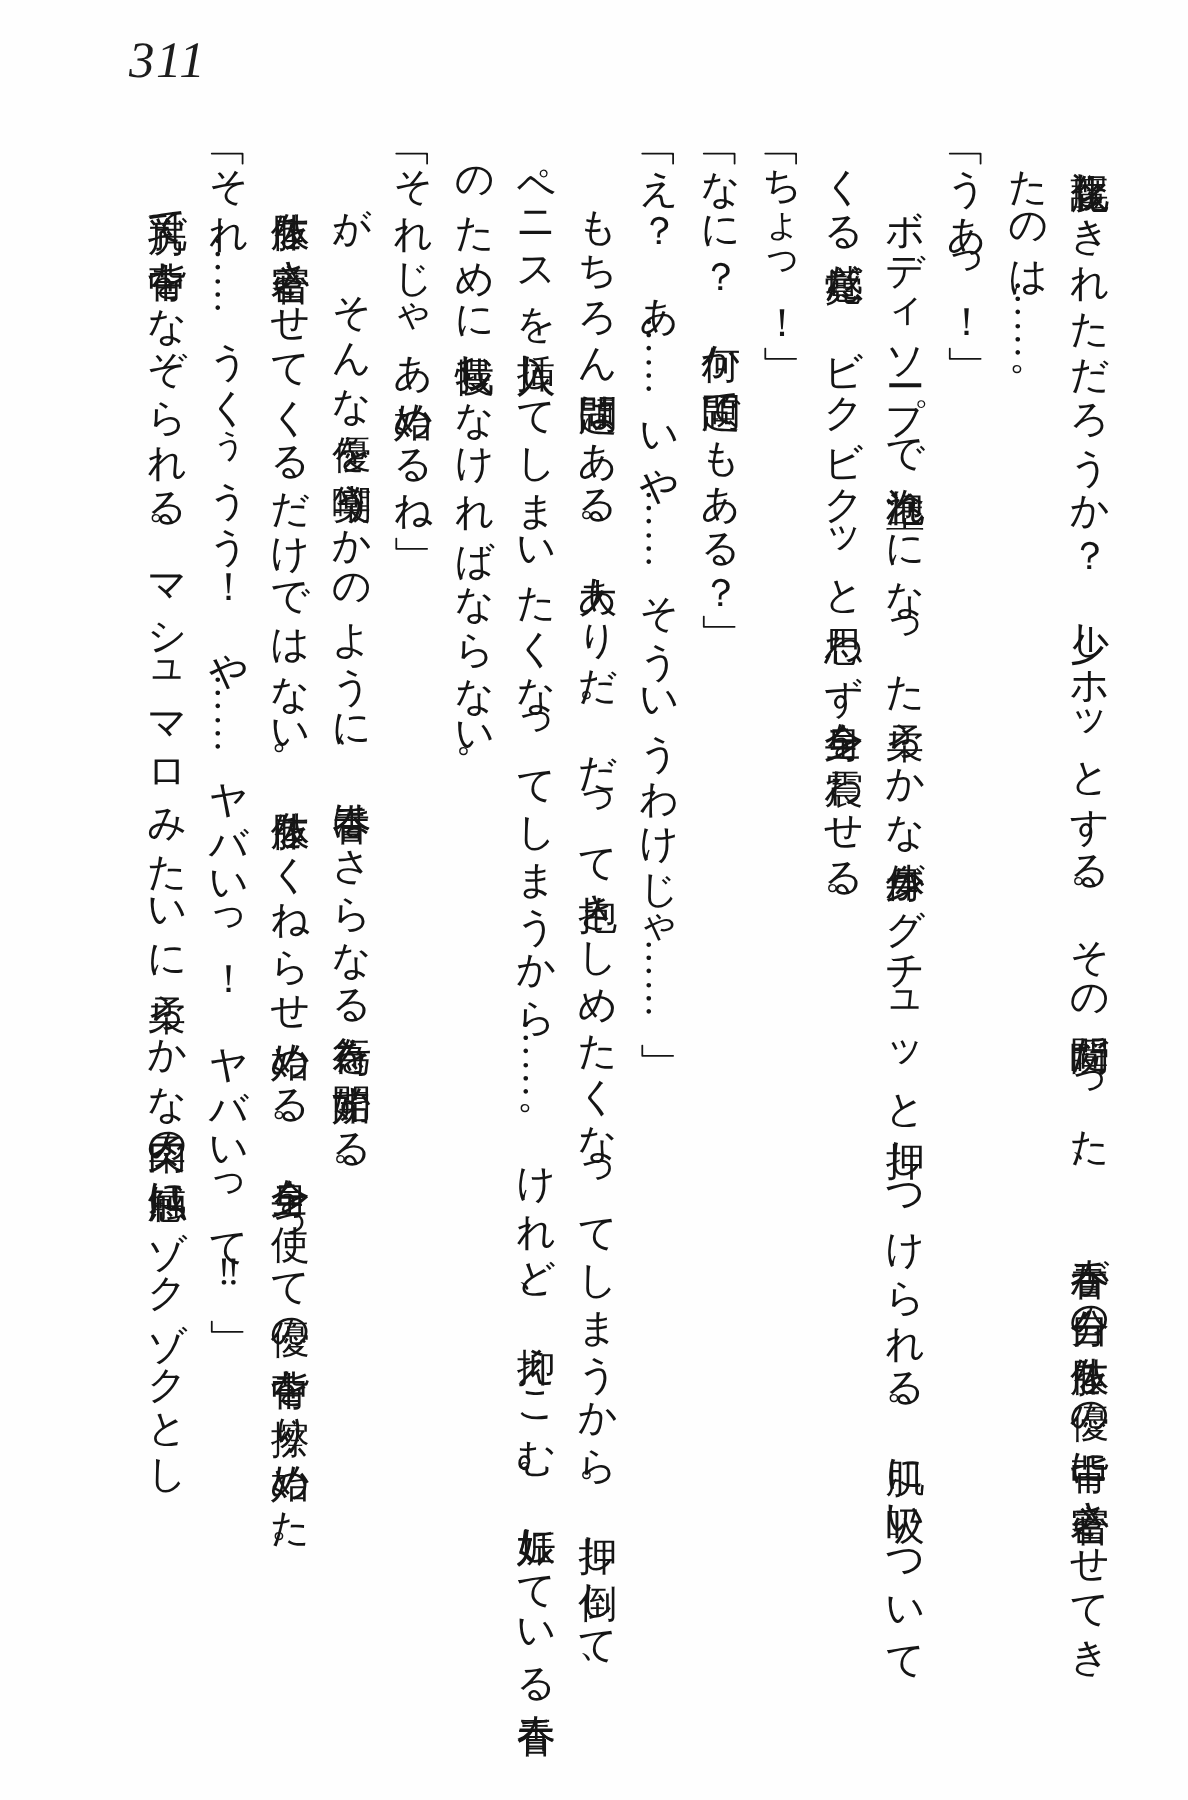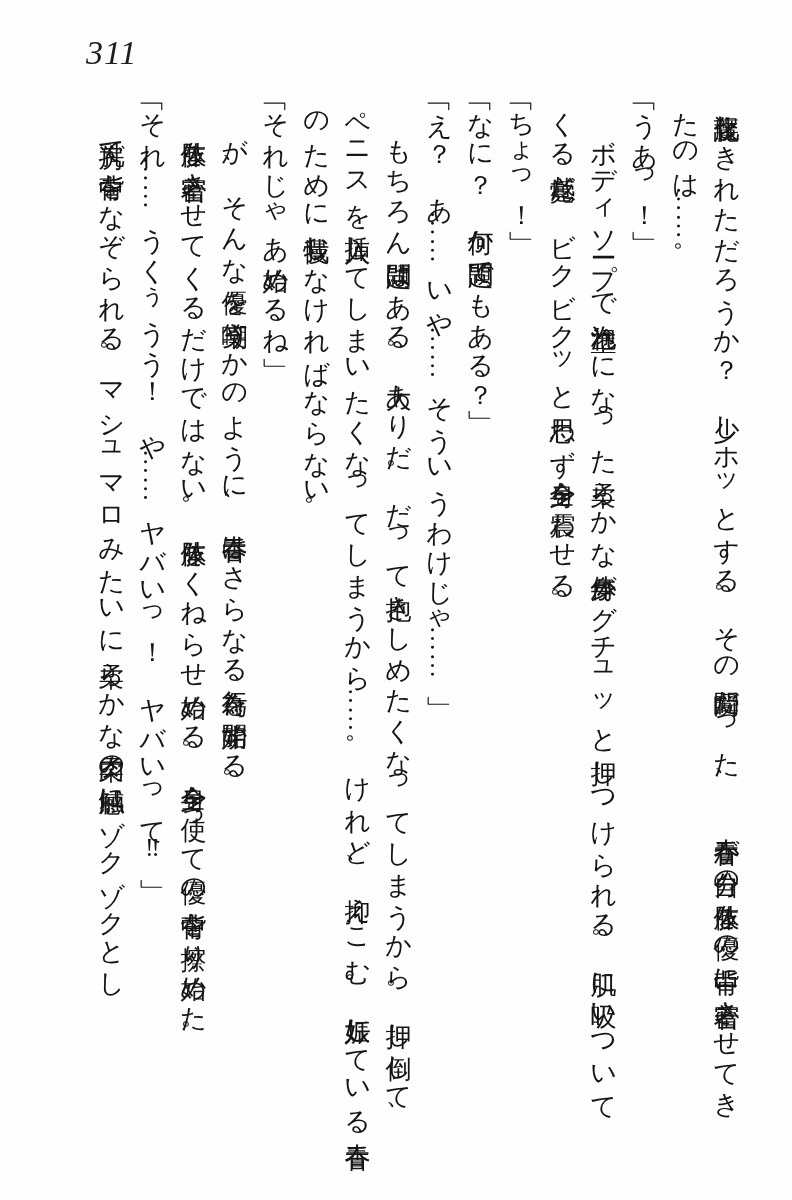--- a/index.html
+++ b/index.html
@@ -19,21 +19,20 @@
   }
   .page-number {
     position: absolute;
     top: 22px;
     left: 86px;
     font-family: "Liberation Serif", serif;
     font-style: italic;
     font-size: 34px;
     color: #1d1d1d;
     letter-spacing: 1px;
-    margin-top: 12px;
   }
   .text-body {
     position: absolute;
     top: 94px;
     right: 45px;
     height: 1036px;
     writing-mode: vertical-rl;
     text-orientation: mixed;
     font-family: "Liberation Serif", serif;
     font-size: 26px;

